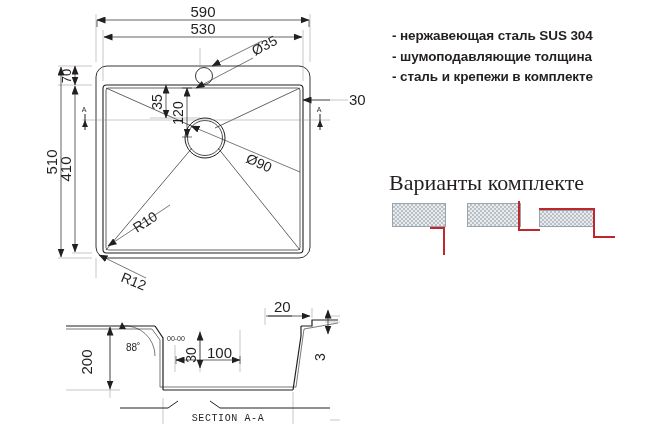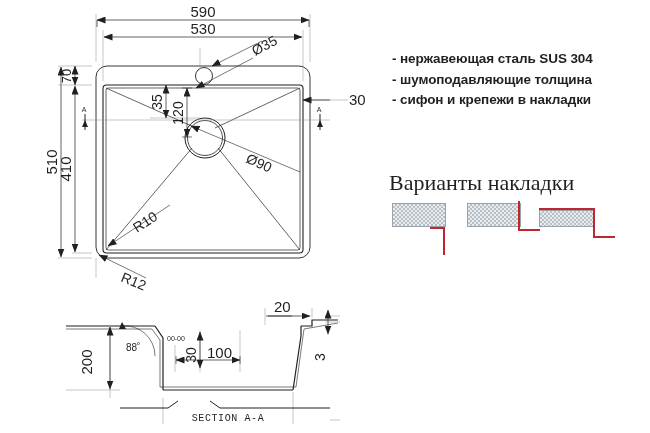--- a/index.html
+++ b/index.html
@@ -2,21 +2,21 @@
 <html><head>
 <meta charset="utf-8">
 <style>
   html,body{margin:0;padding:0;background:#ffffff;}
   body{width:650px;height:433px;position:relative;overflow:hidden;
        font-family:"Liberation Sans", sans-serif;color:#231f20;}
   .stage{position:absolute;left:0;top:0;width:580px;height:433px;}
   svg{position:absolute;left:0;top:0;}
 
   
-  .specs{position:absolute;left:392px;top:26px;width:250px;margin-top:23px;}
+  .specs{position:absolute;left:392px;top:26px;width:250px;}
   .specs .line{font-size:13.5px;font-weight:bold;line-height:20.5px;
                color:#231f20;white-space:nowrap;letter-spacing:-0.1px;}
 
   
   .variants-title{position:absolute;left:389px;top:170px;width:240px;
       font-family:"Liberation Serif", serif;font-size:22px;color:#231f20;
       white-space:nowrap;}
 
   
   .variant{position:absolute;}
@@ -247,24 +247,24 @@
       <text id="tnote" x="167" y="341" font-size="7">00-00</text>
       <text id="t20" x="274" y="312" font-size="15">20</text>
       <text id="t3" x="325" y="357" font-size="14" text-anchor="middle" transform="rotate(-90 325 357)">3</text>
       <text id="tsec" x="228" y="421" font-size="10" text-anchor="middle" font-family="Liberation Mono, monospace" letter-spacing="0.6">SECTION A-A</text>
     </g>
   </svg>
 
   <div class="specs">
     <div class="line">- нержавеющая сталь SUS 304</div>
     <div class="line">- шумоподавляющие толщина</div>
-    <div class="line">- сифон и крепежи в накладки</div>
-  </div>
-
-  <div class="variants-title">Варианты накладки</div>
+    <div class="line">- сталь и крепежи в комплекте</div>
+  </div>
+
+  <div class="variants-title">Варианты комплекте</div>
 
   <div class="variant" style="left:392px;top:203px;width:70px;height:50px;">
     <div class="vbox" style="left:0;top:0;width:54px;height:24px;"></div>
     <div class="vred" style="left:51px;top:24px;width:2px;height:28px;"></div>
     <div class="vred" style="left:38px;top:24px;width:15px;height:2px;"></div>
   </div>
 
   <div class="variant" style="left:467px;top:198px;width:80px;height:55px;">
     <div class="vbox" style="left:0;top:5px;width:54px;height:24px;"></div>
     <div class="vred" style="left:51px;top:3px;width:2px;height:30px;"></div>

